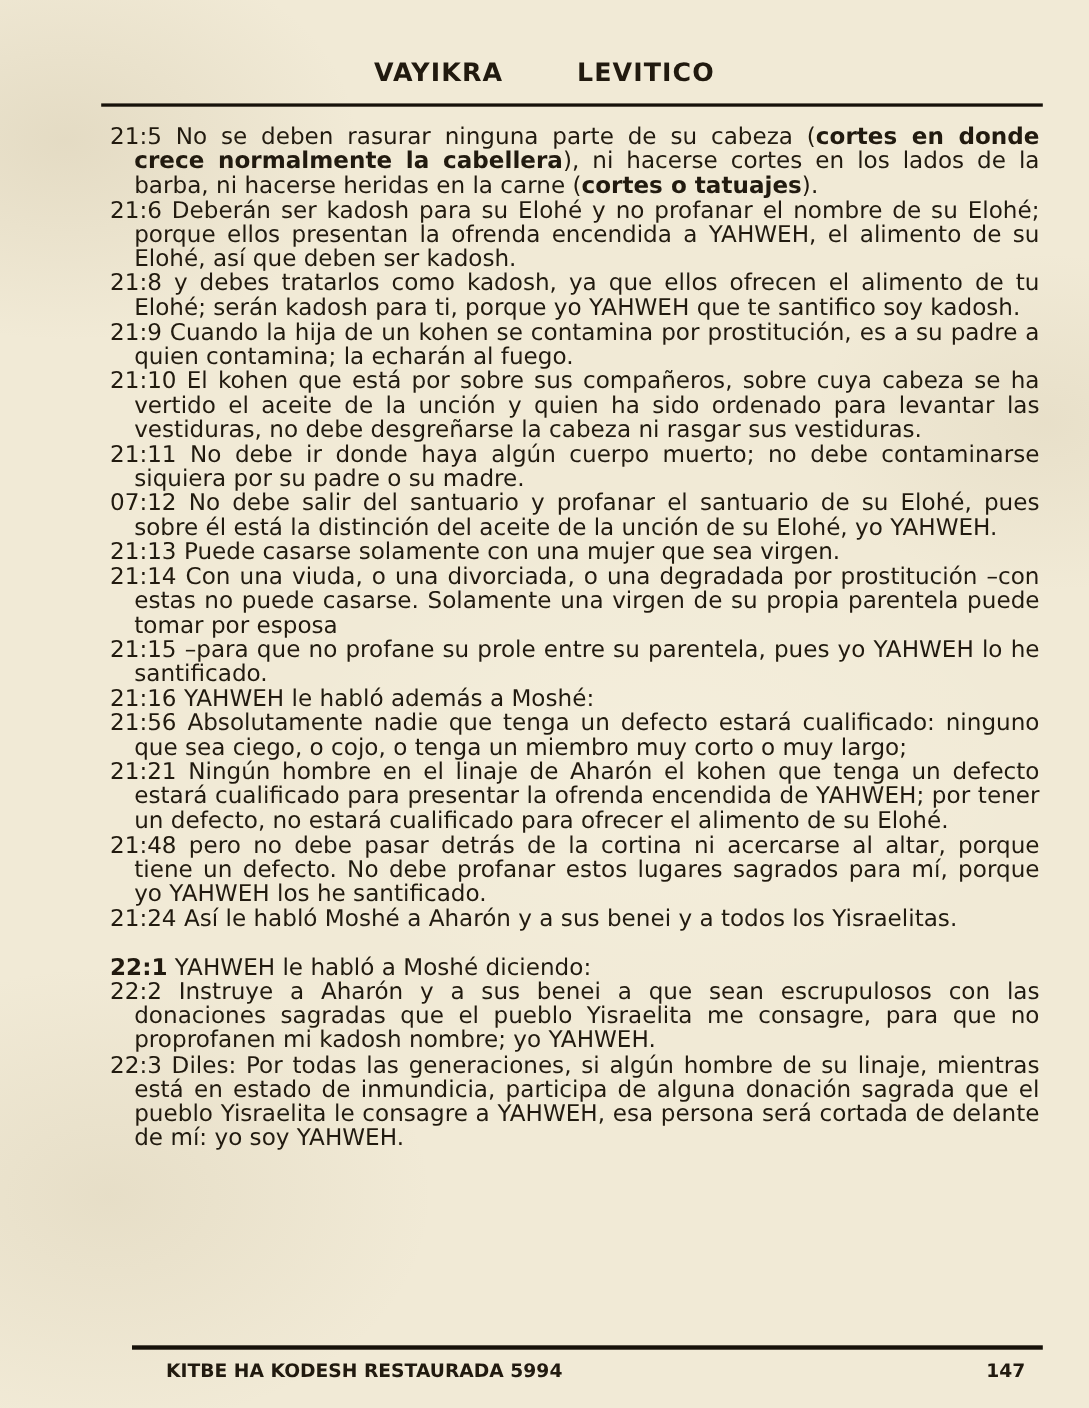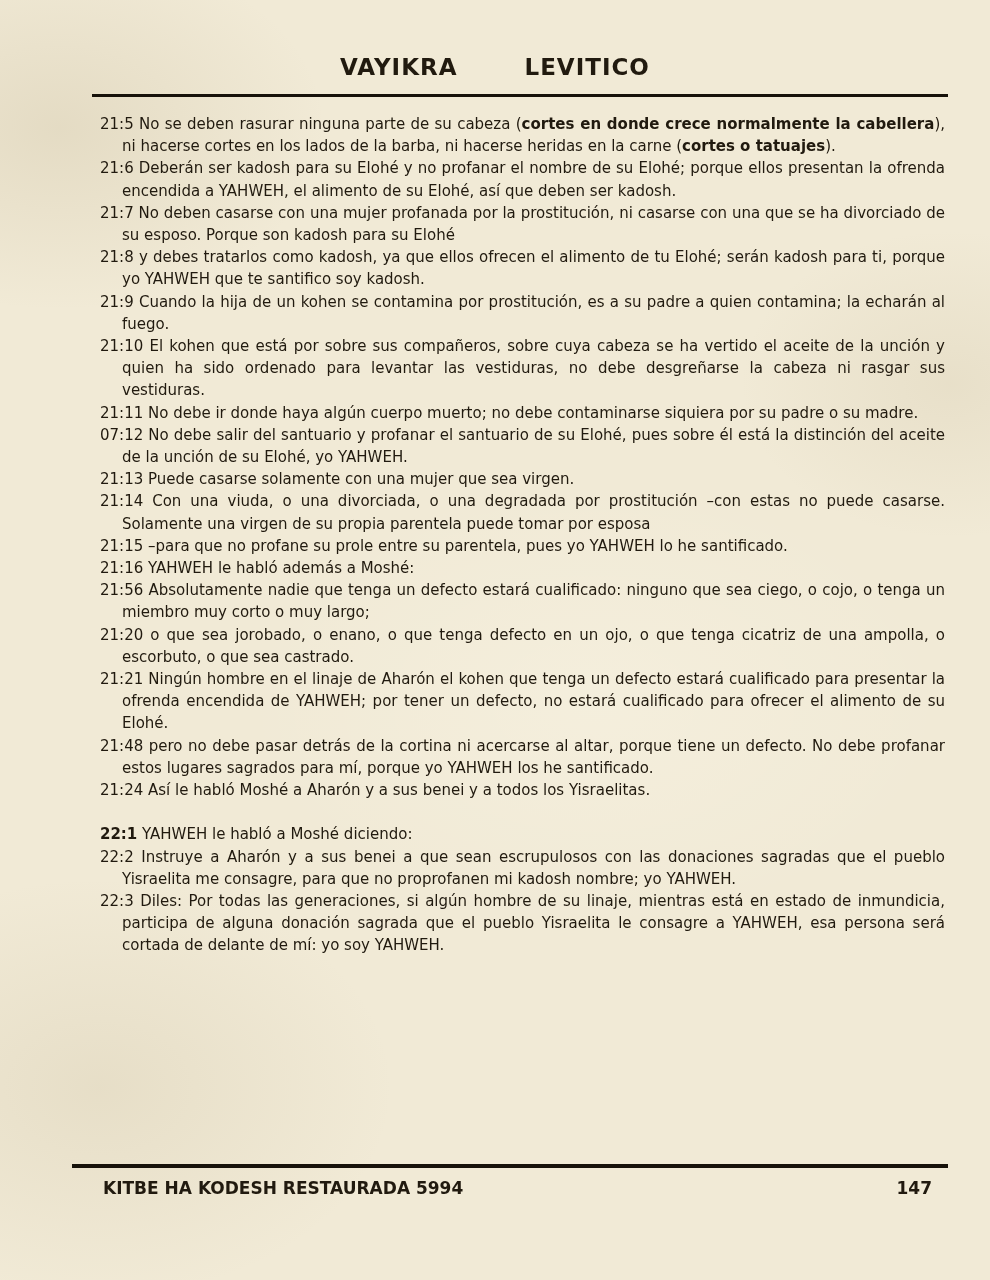--- a/index.html
+++ b/index.html
@@ -30,35 +30,36 @@
     letter-spacing:1px;
   }
   .header-rule {
     height:3px;
     background:#17120a;
     margin:14px 42px 0 92px;
   }
   .body-text {
     margin:16px 24px 0 100px;
     width:845px;
-    font-size:15px;
+    font-size:21px;
     line-height:22.2px;
     text-align:justify;
   }
   .verse {
     margin:0;
     padding-left:22px;
     text-indent:-22px;
   }
   .verse.gap { margin-top:22px; }
   .bold { font-weight:bold; }
   .footer {
     position:absolute;
     left:0; right:0;
-    top:1164px;
+    top:1223px;
+    padding-left:48px;
   }
   .footer-rule {
     height:4px;
     background:#17120a;
     margin:0 42px 0 72px;
   }
   .footer-row {
     display:flex;
     justify-content:space-between;
     padding:10px 58px 0 103px;
@@ -74,32 +75,30 @@
   <div class="header">
     <span>VAYIKRA</span>
     <span>LEVITICO</span>
   </div>
 
   <div class="header-rule"></div>
 
   <div class="body-text">
       <p class="verse"><span>21:5 No se deben rasurar ninguna parte de su cabeza (</span><span class="bold">cortes en donde crece normalmente la cabellera</span><span>), ni hacerse cortes en los lados de la barba, ni hacerse heridas en la carne (</span><span class="bold">cortes o tatuajes</span><span>).</span></p>
       <p class="verse"><span>21:6 Deberán ser kadosh para su Elohé y no profanar el nombre de su Elohé; porque ellos presentan la ofrenda encendida a YAHWEH, el alimento de su Elohé, así que deben ser kadosh.</span></p>
-      <p class="verse"><span>21:7 No deben casarse con una mujer profanada por la prostitución, ni casarse con una que se ha divorciado de su esposo. Porque son kadosh para su Elohé</span></p>
       <p class="verse"><span>21:8 y debes tratarlos como kadosh, ya que ellos ofrecen el alimento de tu Elohé; serán kadosh para ti, porque yo YAHWEH que te santifico soy kadosh.</span></p>
       <p class="verse"><span>21:9 Cuando la hija de un kohen se contamina por prostitución, es a su padre a quien contamina; la echarán al fuego.</span></p>
       <p class="verse"><span>21:10 El kohen que está por sobre sus compañeros, sobre cuya cabeza se ha vertido el aceite de la unción y quien ha sido ordenado para levantar las vestiduras, no debe desgreñarse la cabeza ni rasgar sus vestiduras.</span></p>
       <p class="verse"><span>21:11 No debe ir donde haya algún cuerpo muerto; no debe contaminarse siquiera por su padre o su madre.</span></p>
       <p class="verse"><span>07:12 No debe salir del santuario y profanar el santuario de su Elohé, pues sobre él está la distinción del aceite de la unción de su Elohé, yo YAHWEH.</span></p>
       <p class="verse"><span>21:13 Puede casarse solamente con una mujer que sea virgen.</span></p>
       <p class="verse"><span>21:14 Con una viuda, o una divorciada, o una degradada por prostitución –con estas no puede casarse. Solamente una virgen de su propia parentela puede tomar por esposa</span></p>
       <p class="verse"><span>21:15 –para que no profane su prole entre su parentela, pues yo YAHWEH lo he santificado.</span></p>
       <p class="verse"><span>21:16 YAHWEH le habló además a Moshé:</span></p>
       <p class="verse"><span>21:56 Absolutamente nadie que tenga un defecto estará cualificado: ninguno que sea ciego, o cojo, o tenga un miembro muy corto o muy largo;</span></p>
-      <p class="verse"><span>21:20 o que sea jorobado, o enano, o que tenga defecto en un ojo, o que tenga cicatriz de una ampolla, o escorbuto, o que sea castrado.</span></p>
       <p class="verse"><span>21:21 Ningún hombre en el linaje de Aharón el kohen que tenga un defecto estará cualificado para presentar la ofrenda encendida de YAHWEH; por tener un defecto, no estará cualificado para ofrecer el alimento de su Elohé.</span></p>
       <p class="verse"><span>21:48 pero no debe pasar detrás de la cortina ni acercarse al altar, porque tiene un defecto. No debe profanar estos lugares sagrados para mí, porque yo YAHWEH los he santificado.</span></p>
       <p class="verse"><span>21:24 Así le habló Moshé a Aharón y a sus benei y a todos los Yisraelitas.</span></p>
       <p class="verse gap"><span class="bold">22:1</span><span> YAHWEH le habló a Moshé diciendo:</span></p>
       <p class="verse"><span>22:2 Instruye a Aharón y a sus benei a que sean escrupulosos con las donaciones sagradas que el pueblo Yisraelita me consagre, para que no proprofanen mi kadosh nombre; yo YAHWEH.</span></p>
       <p class="verse"><span>22:3 Diles: Por todas las generaciones, si algún hombre de su linaje, mientras está en estado de inmundicia, participa de alguna donación sagrada que el pueblo Yisraelita le consagre a YAHWEH, esa persona será cortada de delante de mí: yo soy YAHWEH.</span></p>
     </div>
 
   <div class="footer">
     <div class="footer-rule"></div>

